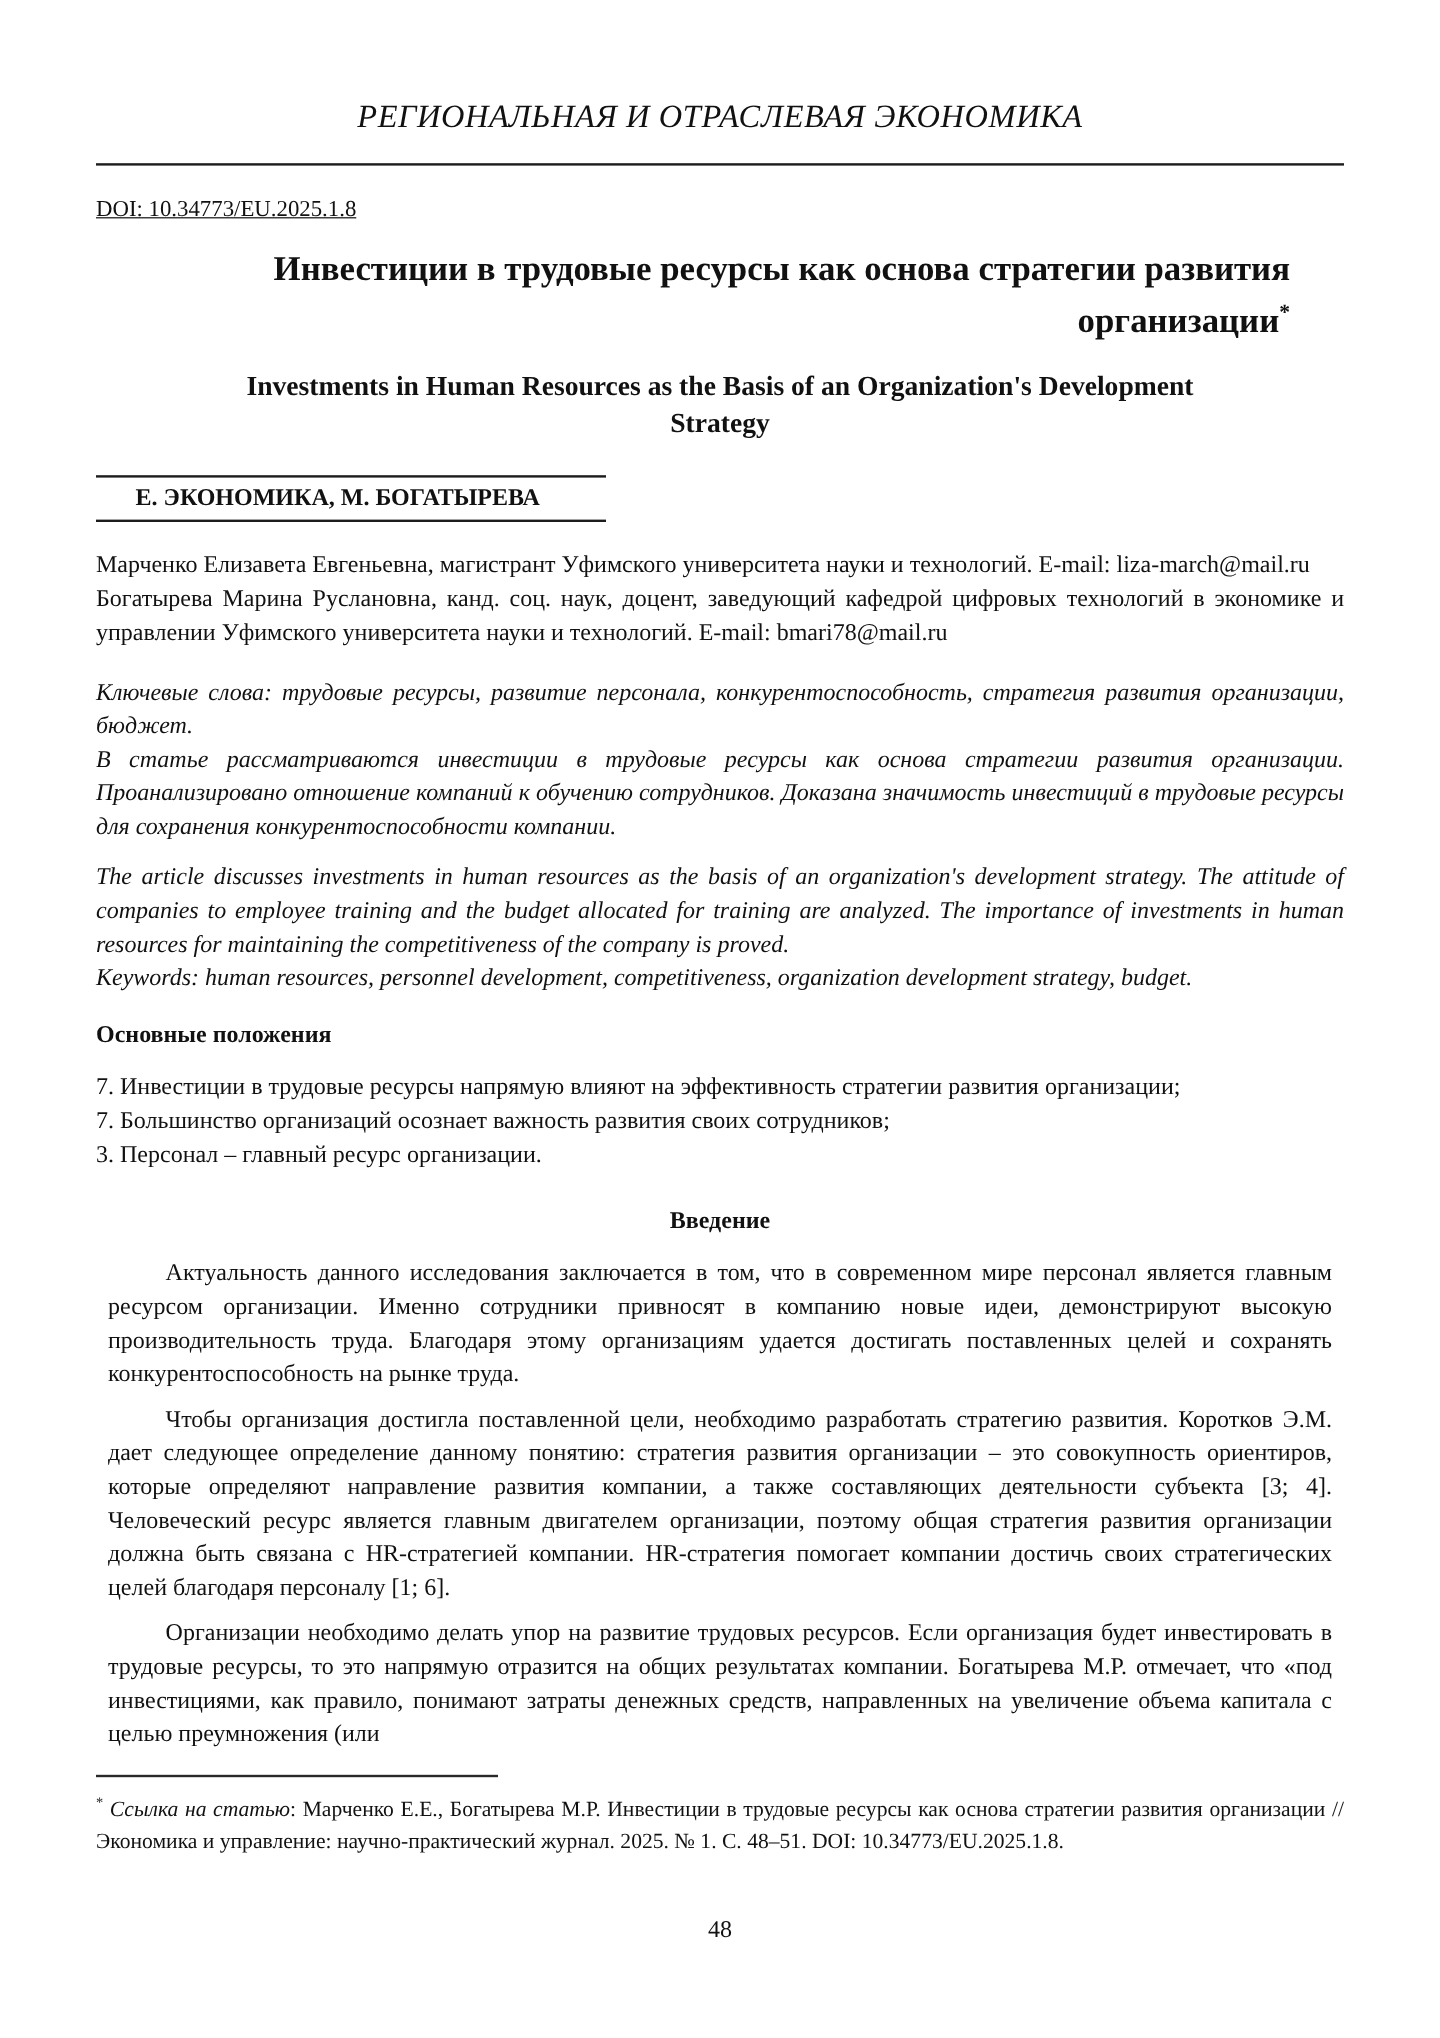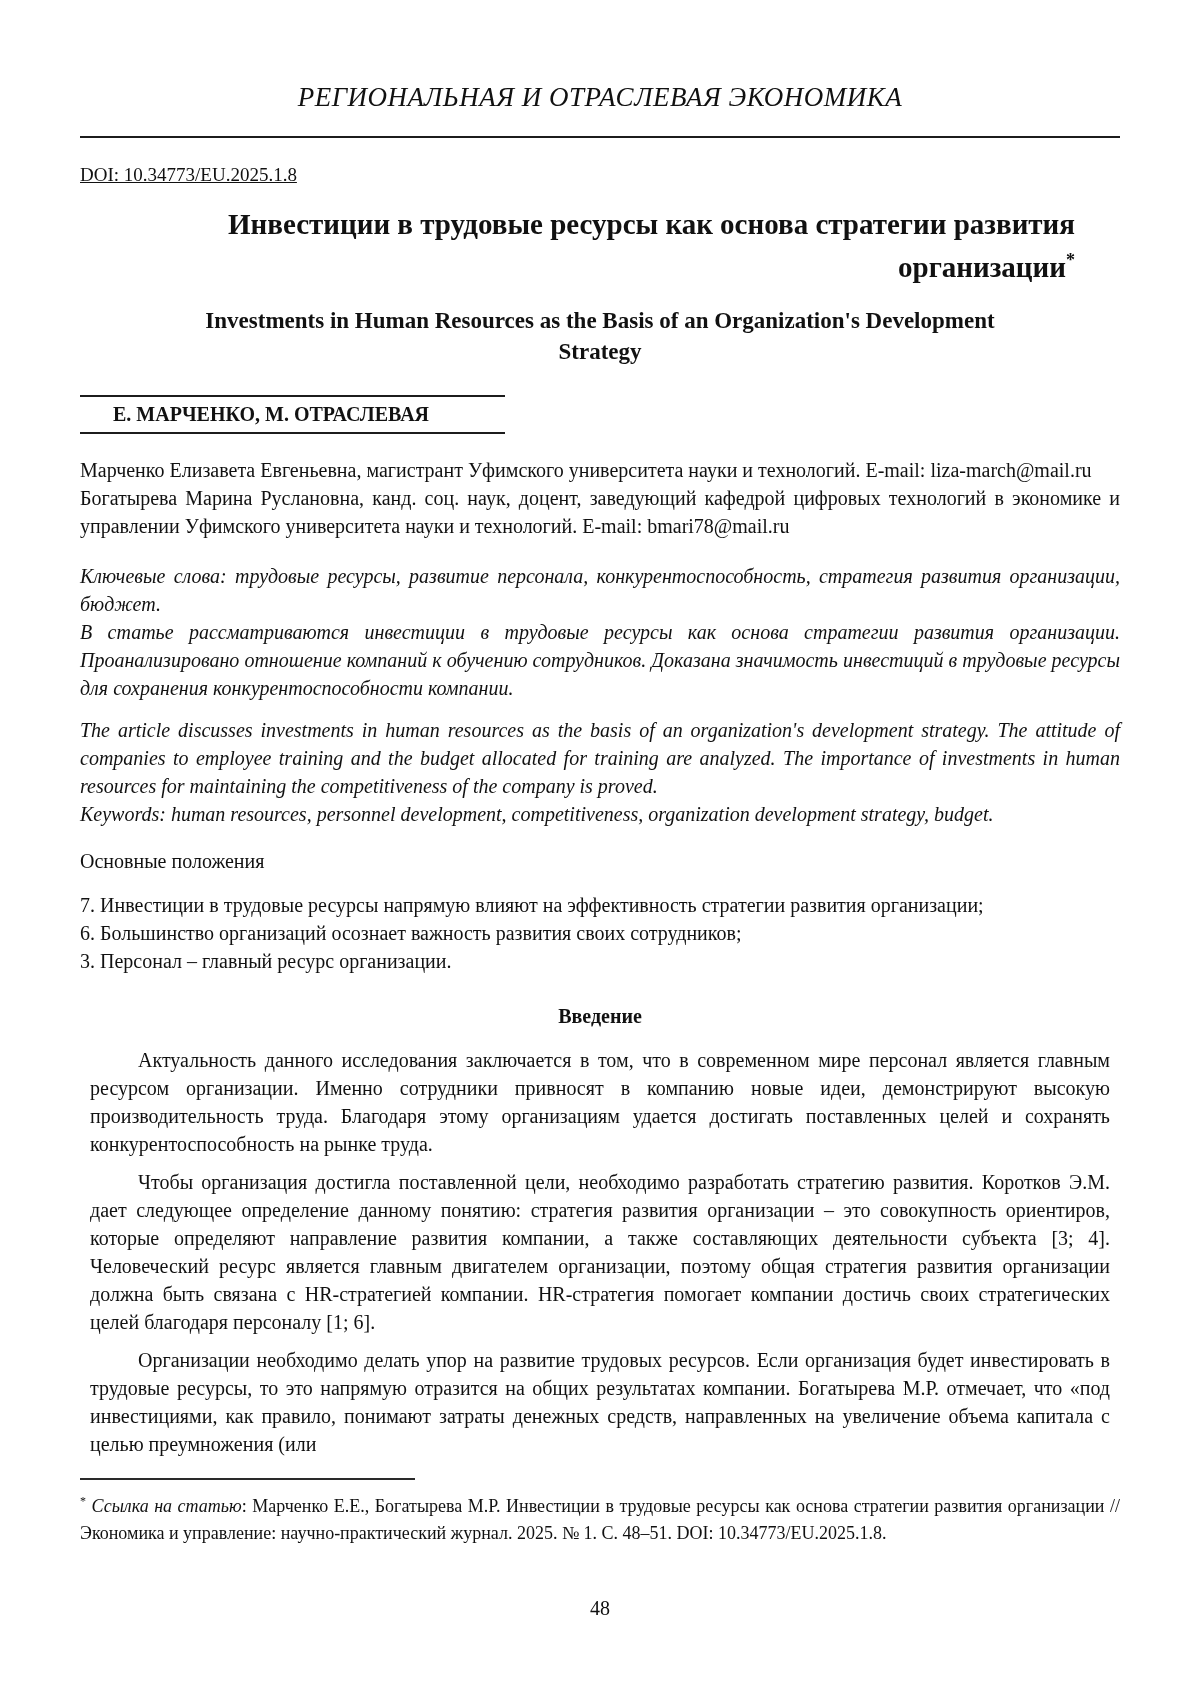--- a/index.html
+++ b/index.html
@@ -61,21 +61,21 @@
     font-size: 20px;
     line-height: 28px;
     text-align: justify;
   }
   .author-info { margin-top: 22px; }
   .abstract-ru { margin-top: 22px; font-style: italic; }
   .abstract-en { margin-top: 14px; font-style: italic; }
   .bold { font-weight: normal; }
   .section-heading {
     margin-top: 22px;
-    font-weight: normal;
+    font-weight: bold;
     font-size: 20px;
   }
   .points { margin-top: 18px; }
   .centered-heading {
     margin-top: 30px;
     text-align: center;
     font-weight: bold;
     font-size: 20px;
   }
   .intro { margin-top: 18px; }
@@ -114,42 +114,42 @@
   <div class="journal-header">РЕГИОНАЛЬНАЯ И ОТРАСЛЕВАЯ ЭКОНОМИКА</div>
 
   <div class="doi-line">
     <span>DOI: 10.34773/EU.2025.1.8</span>
   </div>
 
   <h1 class="title-ru"><span>Инвестиции в трудовые ресурсы как основа стратегии развития организации</span><sup>*</sup></h1>
 
   <h2 class="title-en">Investments in Human Resources as the Basis of an Organization's Development Strategy</h2>
 
-  <div class="authors-block">Е. МАРЧЕНКО, М. ОТРАСЛЕВАЯ</div>
+  <div class="authors-block">Е. ЭКОНОМИКА, М. БОГАТЫРЕВА</div>
 
   <div class="body-text author-info">
     <div><span class="bold">Марченко Елизавета Евгеньевна</span><span>, магистрант Уфимского университета науки и технологий. E-mail: liza-march@mail.ru</span></div>
     <div><span class="bold">Богатырева Марина Руслановна</span><span>, канд. соц. наук, доцент, заведующий кафедрой цифровых технологий в экономике и управлении Уфимского университета науки и технологий. E-mail: bmari78@mail.ru</span></div>
   </div>
 
   <div class="body-text abstract-ru">
     <div><span class="bold">Ключевые слова</span><span>: трудовые ресурсы, развитие персонала, конкурентоспособность, стратегия развития организации, бюджет.</span></div>
     <div>В статье рассматриваются инвестиции в трудовые ресурсы как основа стратегии развития организации. Проанализировано отношение компаний к обучению сотрудников. Доказана значимость инвестиций в трудовые ресурсы для сохранения конкурентоспособности компании.</div>
   </div>
 
   <div class="body-text abstract-en">
     <div>The article discusses investments in human resources as the basis of an organization's development strategy. The attitude of companies to employee training and the budget allocated for training are analyzed. The importance of investments in human resources for maintaining the competitiveness of the company is proved.</div>
     <div><span class="bold">Keywords</span><span>: human resources, personnel development, competitiveness, organization development strategy, budget.</span></div>
   </div>
 
   <div class="section-heading">Основные положения</div>
 
   <div class="body-text points">
     <div>7. Инвестиции в трудовые ресурсы напрямую влияют на эффективность стратегии развития организации;</div>
-    <div>6. Большинство организаций осознает важность развития своих сотрудников;</div>
+    <div>7. Большинство организаций осознает важность развития своих сотрудников;</div>
     <div>3. Персонал – главный ресурс организации.</div>
   </div>
 
   <div class="centered-heading">Введение</div>
 
   <div class="body-text intro">
     <p>Актуальность данного исследования заключается в том, что в современном мире персонал является главным ресурсом организации. Именно сотрудники привносят в компанию новые идеи, демонстрируют высокую производительность труда. Благодаря этому организациям удается достигать поставленных целей и сохранять конкурентоспособность на рынке труда.</p>
     <p>Чтобы организация достигла поставленной цели, необходимо разработать стратегию развития. Коротков Э.М. дает следующее определение данному понятию: стратегия развития организации – это совокупность ориентиров, которые определяют направление развития компании, а также составляющих деятельности субъекта [3; 4]. Человеческий ресурс является главным двигателем организации, поэтому общая стратегия развития организации должна быть связана с HR-стратегией компании. HR-стратегия помогает компании достичь своих стратегических целей благодаря персоналу [1; 6].</p>
     <p>Организации необходимо делать упор на развитие трудовых ресурсов. Если организация будет инвестировать в трудовые ресурсы, то это напрямую отразится на общих результатах компании. Богатырева М.Р. отмечает, что «под инвестициями, как правило, понимают затраты денежных средств, направленных на увеличение объема капитала с целью преумножения (или</p>
   </div>

